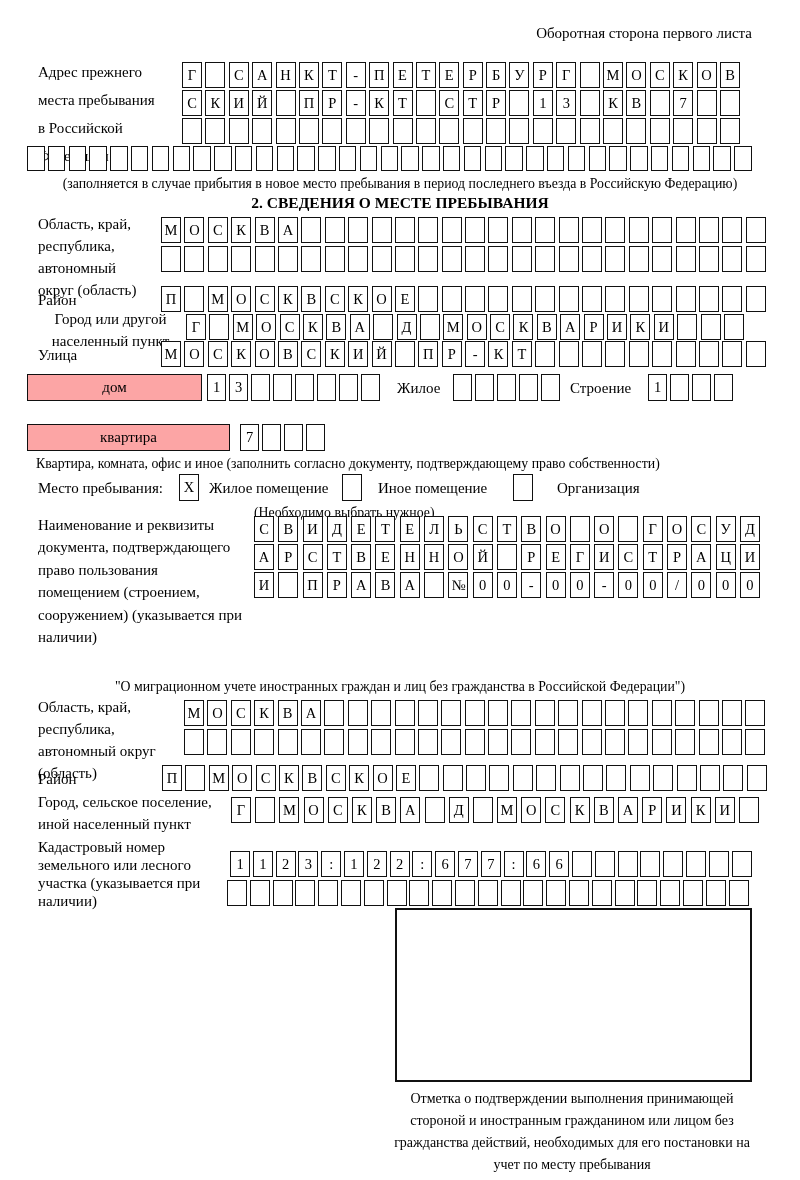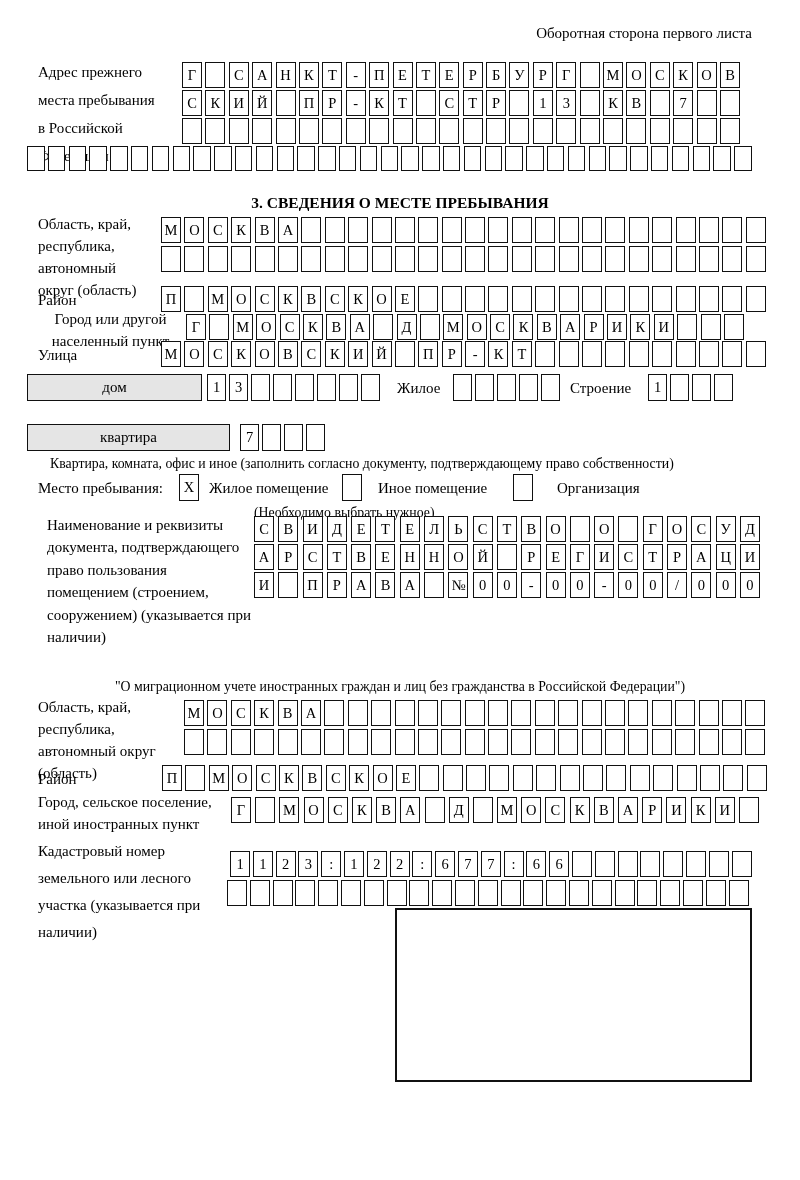--- a/index.html
+++ b/index.html
@@ -14,21 +14,21 @@
         display:flex;align-items:center;justify-content:center;
         font-size:14.5px;background:#fff;}
   .cr-std  .cell{width:20px;margin-right:3.4px;}
   .cr-doc  .cell{width:20px;margin-right:4.3px;}
   .cr-cad  .cell{width:20px;margin-right:2.8px;}
   .cr-c2   .cell{width:20px;margin-right:4.2px;}
   .cr-sm   .cell{width:19px;margin-right:3px;height:27px;}
   .cr-w4   .cell{width:17.5px;margin-right:3.3px;height:25px;}
   .cr-cb   .cell{width:20px;height:27px;}
   .wbox{position:absolute;box-sizing:border-box;border:1.7px solid #111;height:27px;
-        display:flex;align-items:center;justify-content:center;font-size:15px;background:#e5e5e5;}
+        display:flex;align-items:center;justify-content:center;font-size:15px;background:#fca5a5;}
   .stamp{position:absolute;box-sizing:border-box;border:2px solid #111;background:#fff;}
 </style>
 </head>
 <body>
 
 <div class="page">
 
   <div class="lbl" style="top:22px;right:48px;">Оборотная сторона первого листа</div>
 
   <div class="lbl" style="left:38px;top:58px;width:125px;line-height:28px;">Адрес прежнего места пребывания в Российской Федерации</div>
@@ -140,22 +140,23 @@
       <span class="cell"></span>
       <span class="cell"></span>
       <span class="cell"></span>
       <span class="cell"></span>
       <span class="cell"></span>
       <span class="cell"></span>
       <span class="cell"></span>
       <span class="cell"></span>
       <span class="cell"></span>
     </div>
-
-  <div class="title center" style="top:194px;">3. СВЕДЕНИЯ О МЕСТЕ ПРЕБЫВАНИЯ</div>
+  <div class="note center" style="top:174px;">(заполняется в случае прибытия в новое место пребывания в период последнего въезда в Российскую Федерацию)</div>
+
+  <div class="title center" style="top:194px;">2. СВЕДЕНИЯ О МЕСТЕ ПРЕБЫВАНИЯ</div>
 
   <div class="lbl" style="left:38px;top:213px;width:106px;">Область, край, республика, автономный округ (область)</div>
   <div class="cellrow cr-std" style="left:161px;top:217px;">
       <span class="cell">М</span>
       <span class="cell">О</span>
       <span class="cell">С</span>
       <span class="cell">К</span>
       <span class="cell">В</span>
       <span class="cell">А</span>
       <span class="cell"></span>
@@ -323,38 +324,38 @@
       <span class="cell"></span>
     </div>
 
   <div class="wbox" style="left:27px;top:424px;width:203px;">квартира</div>
   <div class="cellrow cr-sm" style="left:240px;top:424px;">
       <span class="cell">7</span>
       <span class="cell"></span>
       <span class="cell"></span>
       <span class="cell"></span>
     </div>
-  <div class="note" style="left:50px;top:454px;">Квартира, комната, офис и иное (заполнить согласно документу, подтверждающему право собственности)</div>
+  <div class="note" style="left:36px;top:454px;">Квартира, комната, офис и иное (заполнить согласно документу, подтверждающему право собственности)</div>
 
   <div class="lbl" style="left:38px;top:477px;">Место пребывания:</div>
   <div class="cellrow cr-cb" style="left:179px;top:474px;">
       <span class="cell">X</span>
     </div>
   <div class="lbl" style="left:209px;top:477px;">Жилое помещение</div>
   <div class="cellrow cr-cb" style="left:342px;top:474px;">
       <span class="cell"></span>
     </div>
   <div class="lbl" style="left:378px;top:477px;font-family:Liberation Serif, serif;">Иное помещение</div>
   <div class="cellrow cr-cb" style="left:513px;top:474px;">
       <span class="cell"></span>
     </div>
   <div class="lbl" style="left:557px;top:477px;">Организация</div>
   <div class="note" style="left:254px;top:503px;">(Необходимо выбрать нужное)</div>
 
-  <div class="lbl" style="left:47px;top:514px;width:205px;line-height:22.4px;">Наименование и реквизиты документа, подтверждающего право пользования помещением (строением, сооружением) (указывается при наличии)</div>
+  <div class="lbl" style="left:38px;top:514px;width:205px;line-height:22.4px;">Наименование и реквизиты документа, подтверждающего право пользования помещением (строением, сооружением) (указывается при наличии)</div>
   <div class="cellrow cr-doc" style="left:254px;top:516px;">
       <span class="cell">С</span>
       <span class="cell">В</span>
       <span class="cell">И</span>
       <span class="cell">Д</span>
       <span class="cell">Е</span>
       <span class="cell">Т</span>
       <span class="cell">Е</span>
       <span class="cell">Л</span>
       <span class="cell">Ь</span>
@@ -499,21 +500,21 @@
       <span class="cell"></span>
       <span class="cell"></span>
       <span class="cell"></span>
       <span class="cell"></span>
       <span class="cell"></span>
       <span class="cell"></span>
       <span class="cell"></span>
       <span class="cell"></span>
     </div>
 
-  <div class="lbl" style="left:38px;top:791px;width:192px;">Город, сельское поселение, иной иностранных пункт</div>
+  <div class="lbl" style="left:38px;top:791px;width:192px;">Город, сельское поселение, иной населенный пункт</div>
   <div class="cellrow cr-c2" style="left:231px;top:797px;">
       <span class="cell">Г</span>
       <span class="cell"></span>
       <span class="cell">М</span>
       <span class="cell">О</span>
       <span class="cell">С</span>
       <span class="cell">К</span>
       <span class="cell">В</span>
       <span class="cell">А</span>
       <span class="cell"></span>
@@ -525,21 +526,21 @@
       <span class="cell">К</span>
       <span class="cell">В</span>
       <span class="cell">А</span>
       <span class="cell">Р</span>
       <span class="cell">И</span>
       <span class="cell">К</span>
       <span class="cell">И</span>
       <span class="cell"></span>
     </div>
 
-  <div class="lbl" style="left:38px;top:838px;width:172px;line-height:27px;">Кадастровый номер земельного или лесного участка (указывается при наличии)</div>
+  <div class="lbl" style="left:38px;top:838px;width:172px;line-height:18px;">Кадастровый номер земельного или лесного участка (указывается при наличии)</div>
   <div class="cellrow cr-cad" style="left:230px;top:851px;">
       <span class="cell">1</span>
       <span class="cell">1</span>
       <span class="cell">2</span>
       <span class="cell">3</span>
       <span class="cell">:</span>
       <span class="cell">1</span>
       <span class="cell">2</span>
       <span class="cell">2</span>
       <span class="cell">:</span>
@@ -578,14 +579,15 @@
       <span class="cell"></span>
       <span class="cell"></span>
       <span class="cell"></span>
       <span class="cell"></span>
       <span class="cell"></span>
       <span class="cell"></span>
       <span class="cell"></span>
     </div>
 
   <div class="stamp" style="left:395px;top:908px;width:357px;height:174px;"></div>
+  <div class="note" style="left:392px;top:1088px;width:360px;text-align:center;line-height:22px;font-size:14px;">Отметка о подтверждении выполнения принимающей стороной и иностранным гражданином или лицом без гражданства действий, необходимых для его постановки на учет по месту пребывания</div>
 
 </div>
 
 </body></html>

